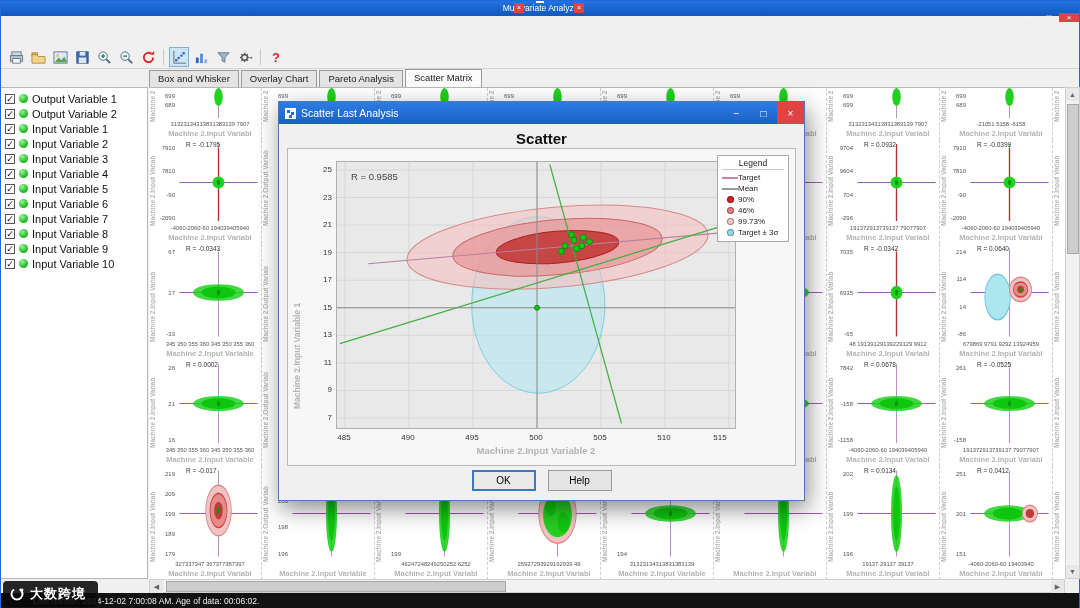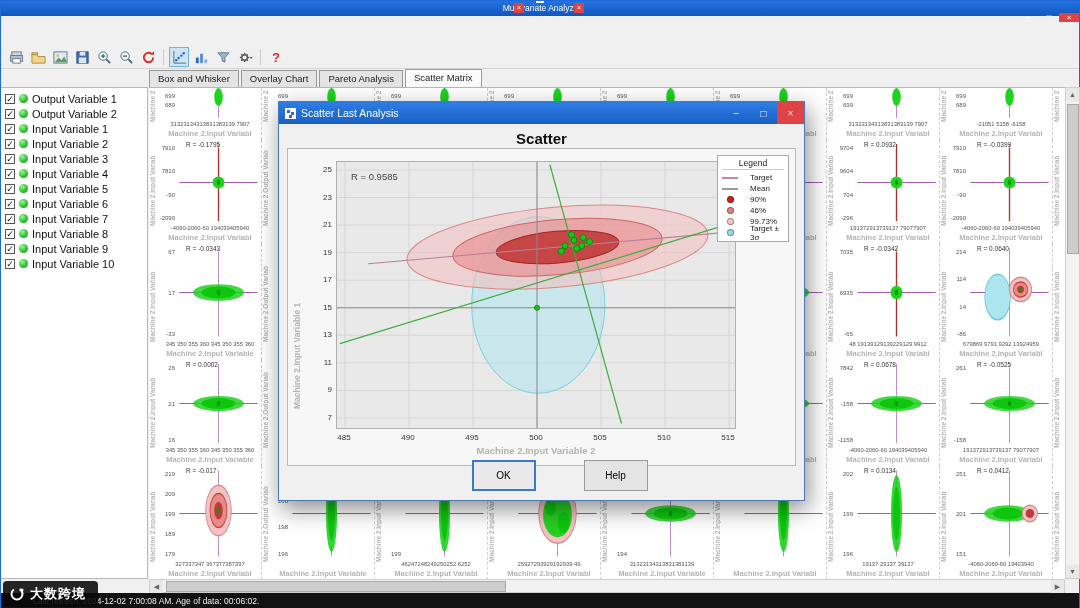--- a/index.html
+++ b/index.html
@@ -101,26 +101,26 @@
   .plot-wrap > svg { background:#e9e9e9; border:1px solid #b0b0b0; display:block; }
   .ylab-rot { position:absolute; left:-44px; top:30px; height:210px; writing-mode:vertical-rl;
     transform:rotate(180deg); color:#b5b5b5; font-weight:bold; font-size:8.5px; white-space:nowrap; }
   .ytick { position:absolute; left:-26px; width:22px; text-align:right; font-size:8px; color:#333; }
   .xtick { position:absolute; width:28px; text-align:center; font-size:8px; color:#333; }
   .x-axis-label { position:absolute; left:48px; width:400px; top:296px; text-align:center; color:#b3b3b3;
     font-weight:bold; font-size:9.5px; }
   .legend { position:absolute; right:6px; top:6px; width:72px; background:#fff; border:1px solid #aaa;
     font-size:8px; padding:2px 4px 3px; }
   .legend-title { text-align:center; border-bottom:1px solid #ccc; font-size:8.5px; padding-bottom:1px; margin-bottom:2px; color:#222; }
-  .legend-item { display:flex; align-items:center; gap:12px; height:11px; color:#222; }
+  .legend-item { display:flex; align-items:center; gap:0; height:11px; color:#222; }
   .sw-line { width:16px; height:2px; flex:none; }
   .sw-circle { width:7px; height:7px; border-radius:50%; border:1px solid rgba(0,0,0,.35); flex:none; margin:0 4px 0 5px; }
   .dlg-buttons { position:absolute; left:0; right:0; bottom:9px; display:flex; justify-content:center; gap:12px; }
-  .dlg-push { width:64px; height:31px; font-size:10px; background:#e4e4e4; border:1px solid #9a9a9a;
-    font-family:"Liberation Sans",sans-serif;margin-left:36px; }
+  .dlg-push { width:64px; height:21px; font-size:10px; background:#e4e4e4; border:1px solid #9a9a9a;
+    font-family:"Liberation Sans",sans-serif; }
   .dlg-push.primary { border:2px solid #3c78c8; background:#e9e9e9; }
 
   
   .statusbar { position:absolute; left:0; top:592px; width:100%; height:16px; background:#121212;
     color:#ececec; font-size:8.5px; display:flex; align-items:center; padding-left:32px; z-index:55; }
   .watermark { position:absolute; left:2px; top:580px; height:26px; display:flex; align-items:center; gap:5px;
     background:rgba(8,8,8,.88); border-radius:4px; padding:0 12px 0 6px; z-index:60; color:#fff; }
   .wm-text { font-size:13px; font-weight:bold; letter-spacing:1px; }
 </style>
 </head>
@@ -1186,21 +1186,21 @@
           <span class="ytick" style="top: 169.333px;">13</span>
           <span class="ytick" style="top: 196.889px;">11</span>
           <span class="ytick" style="top: 224.444px;">9</span>
           <span class="ytick" style="top: 252px;">7</span>
           <span class="xtick" style="top: 272px; left: -6px;">485</span>
           <span class="xtick" style="top: 272px; left: 58px;">490</span>
           <span class="xtick" style="top: 272px; left: 122px;">495</span>
           <span class="xtick" style="top: 272px; left: 186px;">500</span>
           <span class="xtick" style="top: 272px; left: 250px;">505</span>
           <span class="xtick" style="top: 272px; left: 314px;">510</span>
-          <span class="xtick" style="top: 272px; left: 378px; text-align: center;">515</span>
+          <span class="xtick" style="top: 272px; left: 370px; text-align: center;">515</span>
         </div>
       <div class="x-axis-label">Machine 2.Input Variable 2</div>
       <div class="legend">
         <div class="legend-title">Legend</div>
         <div>
             <div class="legend-item">
               <span class="sw-line" style="background: rgb(192, 135, 167);"></span>
               <span>Target</span>
             </div>
             <div class="legend-item">

